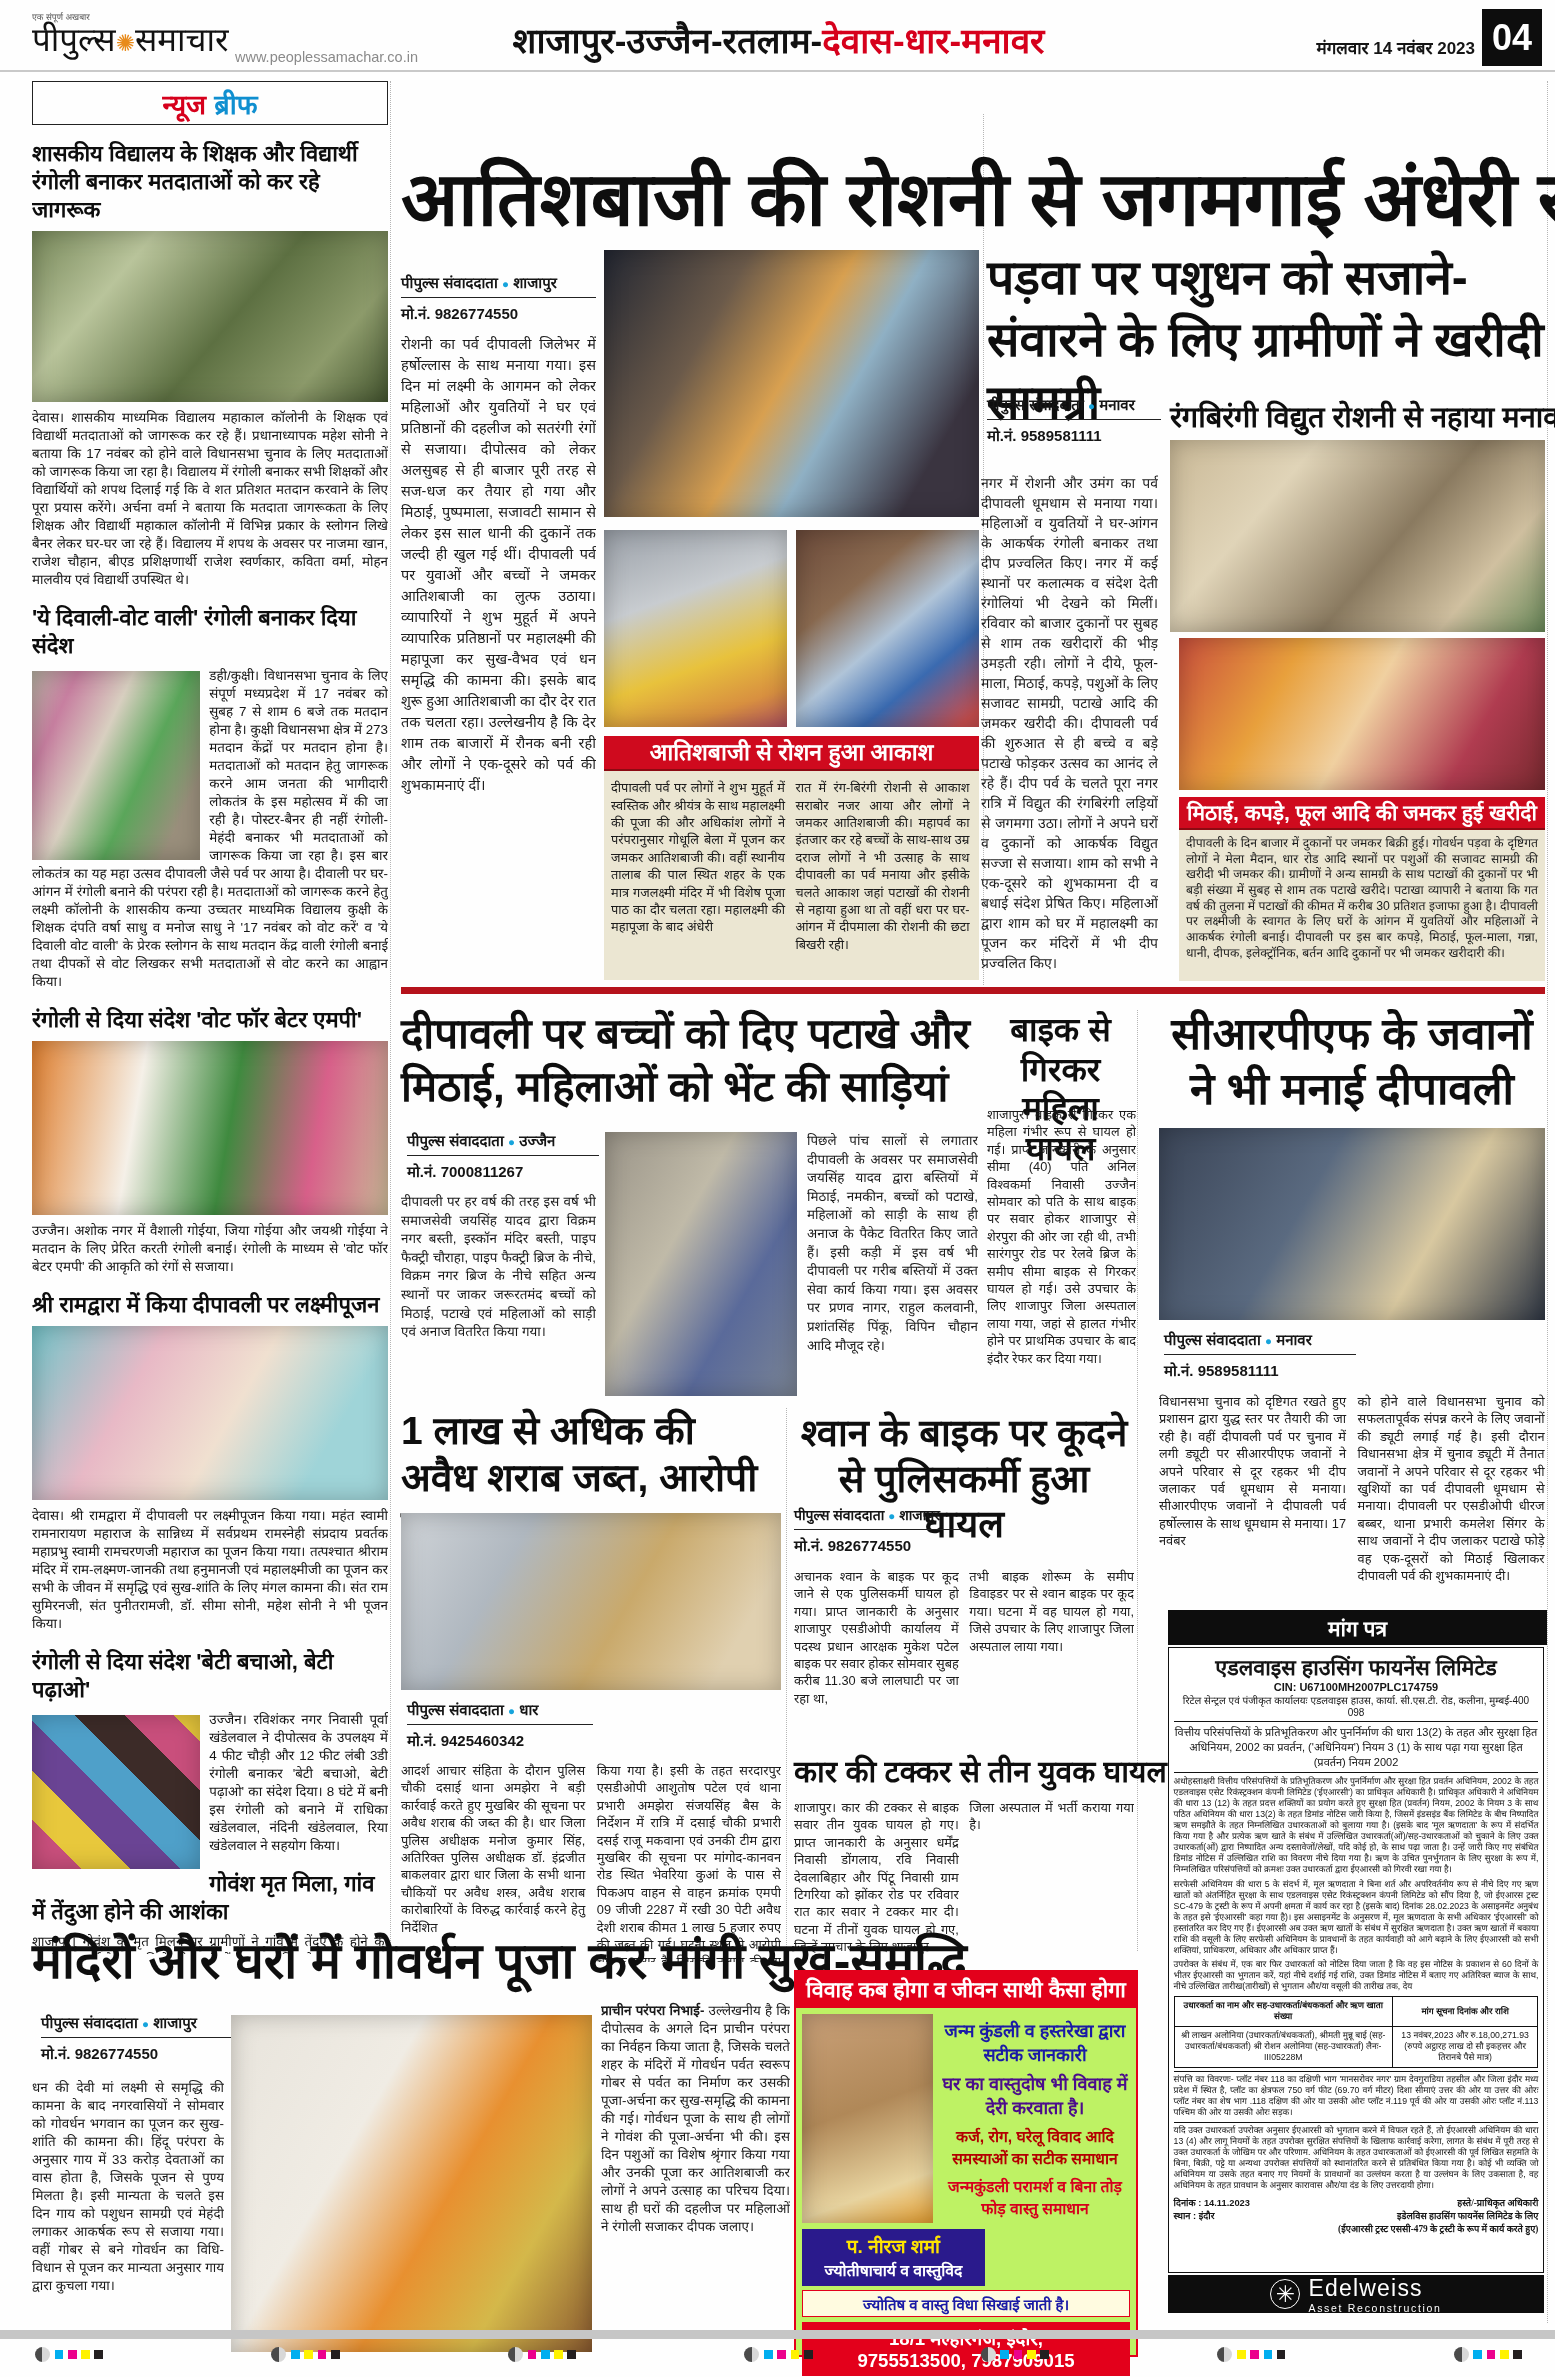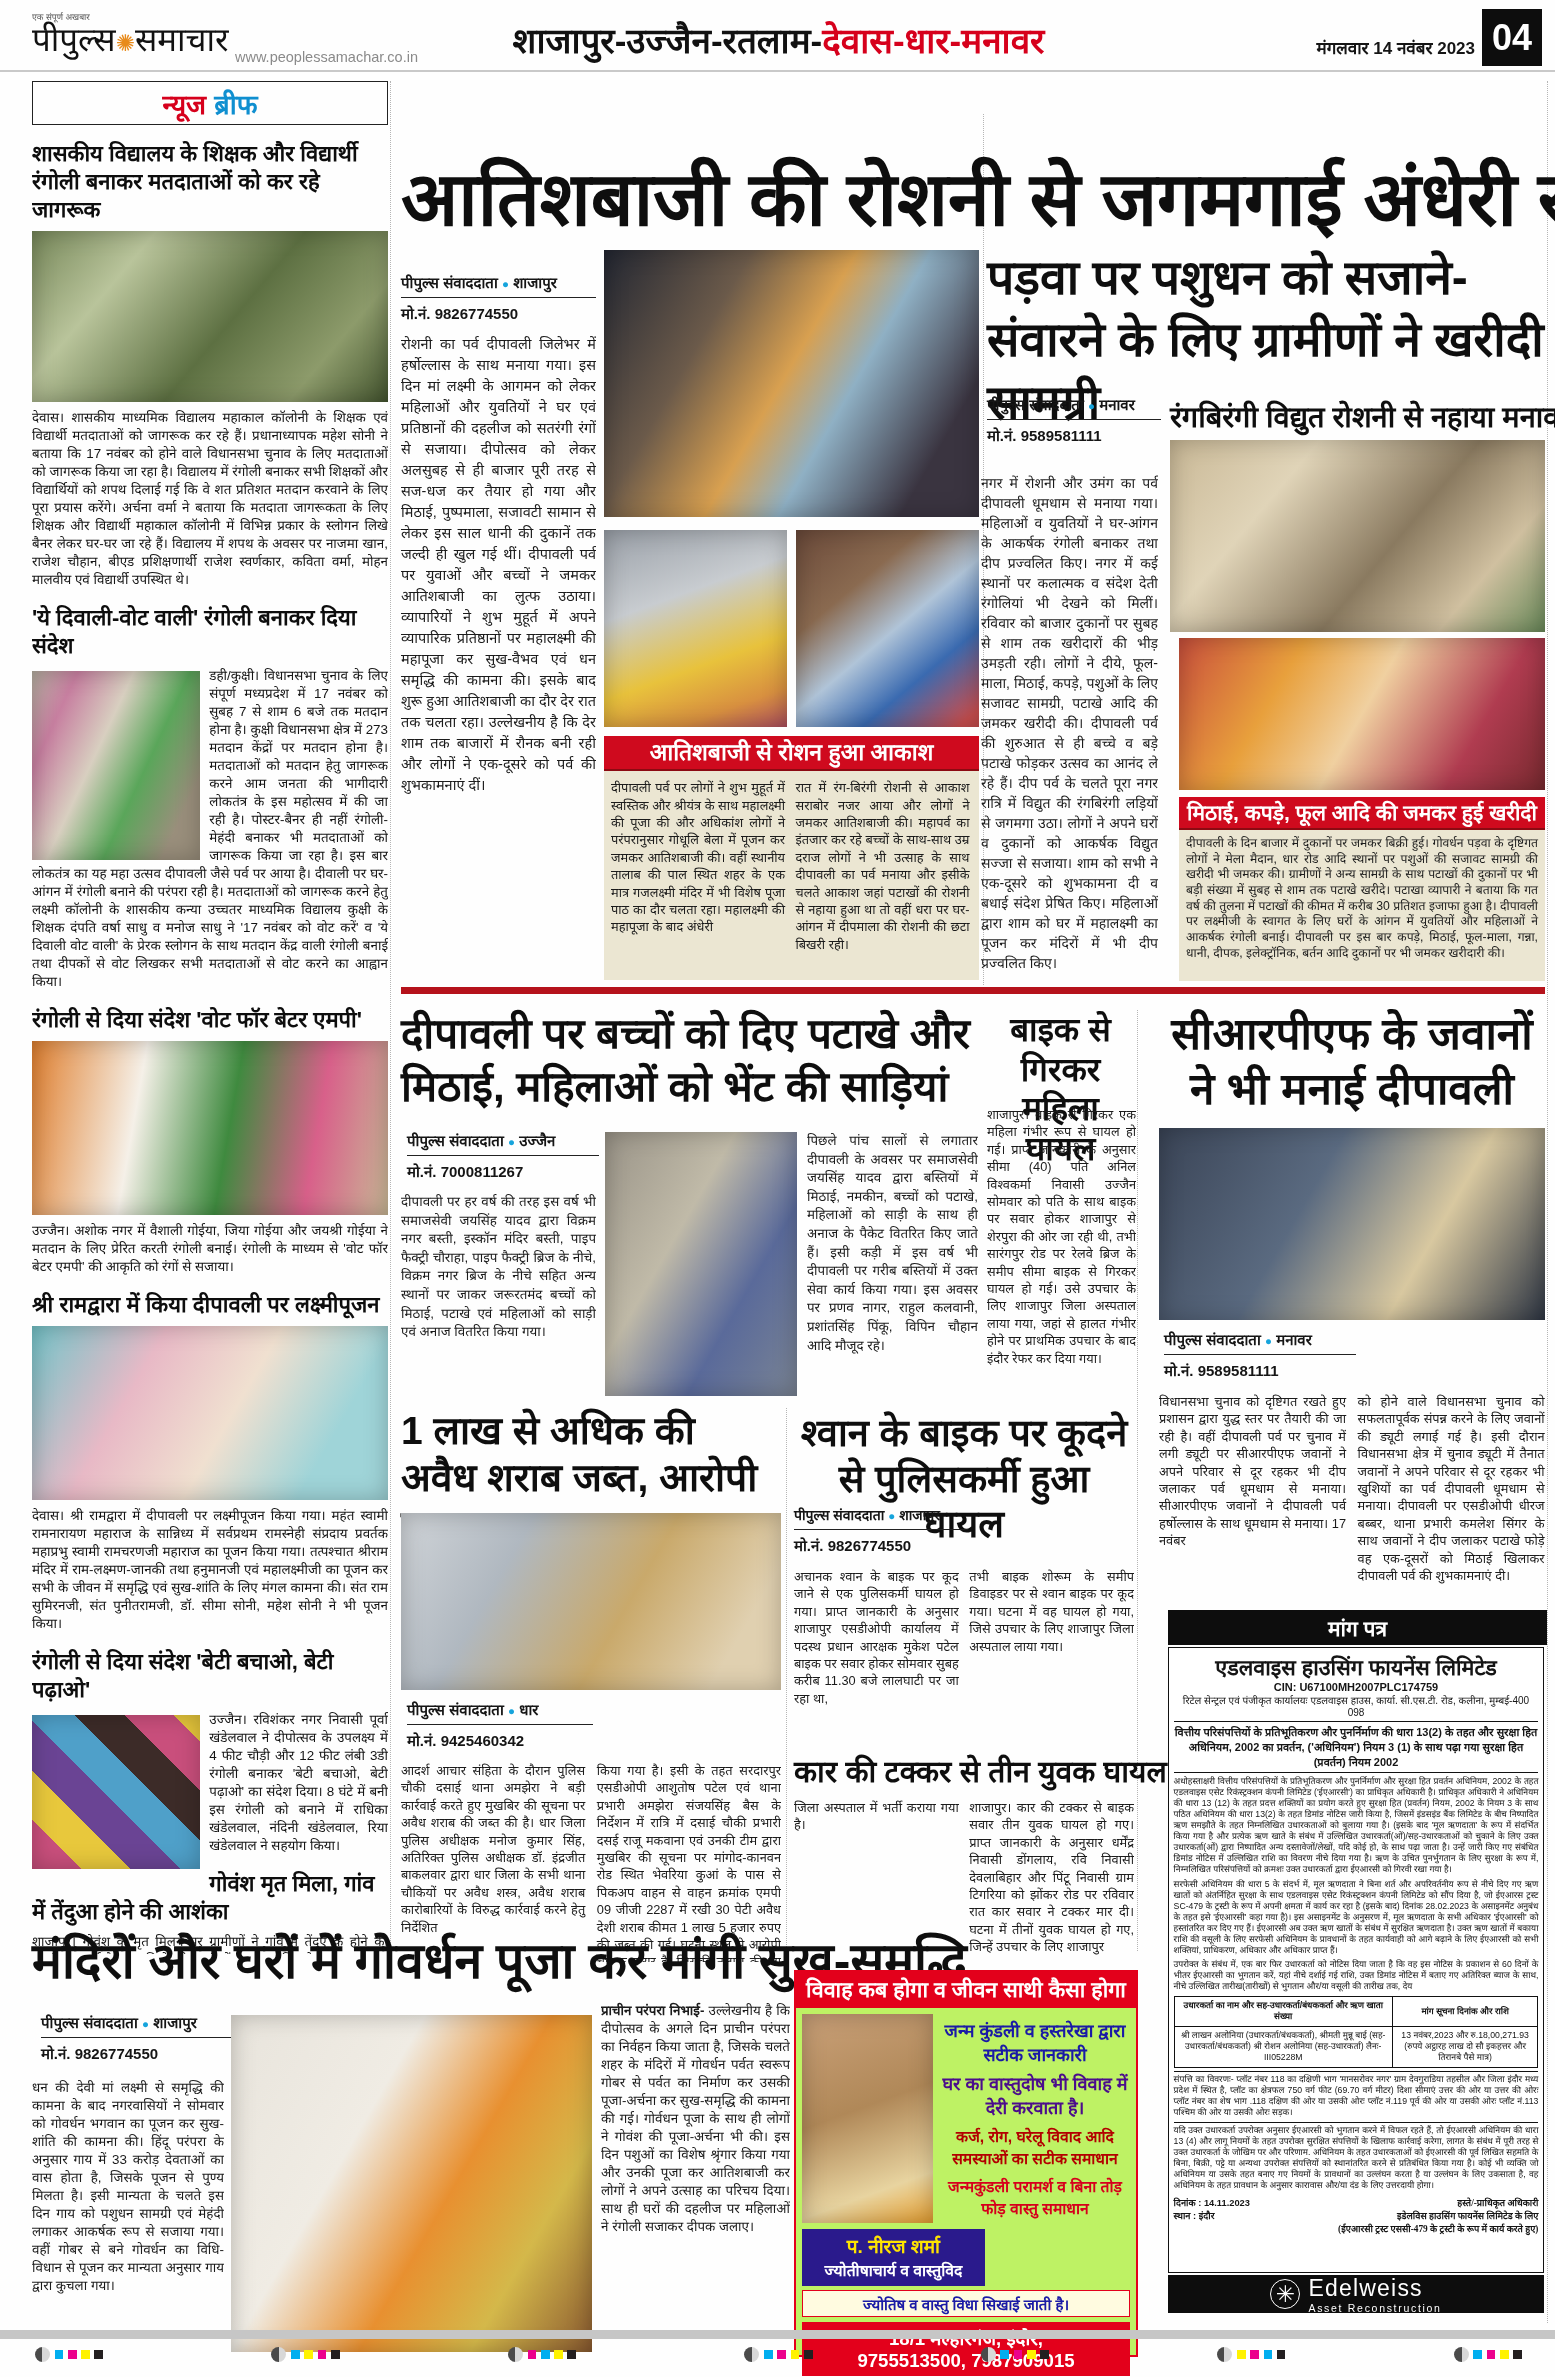--- a/index.html
+++ b/index.html
@@ -194,22 +194,22 @@
     </div>
     <div class="phone">मो.नं. 9826774550</div>
   </div>
   <div class="abs" style="left:794px;top:1568px;width:340px;height:174px;overflow:hidden;display:flex;gap:10.5px;">
     <div class="bt" style="width:165px;font-size:12.8px;line-height:17.4px;"><span>अचानक श्वान के बाइक पर कूद जाने से एक पुलिसकर्मी घायल हो गया। प्राप्त जानकारी के अनुसार शाजापुर एसडीओपी कार्यालय में पदस्थ प्रधान आरक्षक मुकेश पटेल बाइक पर सवार होकर सोमवार सुबह करीब 11.30 बजे लालघाटी पर जा रहा था,</span></div>
     <div class="bt" style="width:165px;font-size:12.8px;line-height:17.4px;"><span>तभी बाइक शोरूम के समीप डिवाइडर पर से श्वान बाइक पर कूद गया। घटना में वह घायल हो गया, जिसे उपचार के लिए शाजापुर जिला अस्पताल लाया गया।</span></div>
   </div>
 
   <div class="abs hl" style="left:794px;top:1755px;width:340px;font-size:30px;line-height:1.15;text-align:center;white-space:nowrap;">कार की टक्कर से तीन युवक घायल</div>
   <div class="abs" style="left:794px;top:1799px;width:340px;height:157px;overflow:hidden;display:flex;gap:10.5px;">
+    <div class="bt" style="width:165px;font-size:12.8px;line-height:17.4px;"><span>शाजापुर। कार की टक्कर से बाइक सवार तीन युवक घायल हो गए। प्राप्त जानकारी के अनुसार धर्मेंद्र निवासी डोंगलाय, रवि निवासी देवलाबिहार और पिंटू निवासी ग्राम टिगरिया को झोंकर रोड पर रविवार रात कार सवार ने टक्कर मार दी। घटना में तीनों युवक घायल हो गए, जिन्हें उपचार के लिए शाजापुर</span></div>
     <div class="bt" style="width:165px;font-size:12.8px;line-height:17.4px;"><span>जिला अस्पताल में भर्ती कराया गया है।</span></div>
-    <div class="bt" style="width:165px;font-size:12.8px;line-height:17.4px;"><span>शाजापुर। कार की टक्कर से बाइक सवार तीन युवक घायल हो गए। प्राप्त जानकारी के अनुसार धर्मेंद्र निवासी डोंगलाय, रवि निवासी देवलाबिहार और पिंटू निवासी ग्राम टिगरिया को झोंकर रोड पर रविवार रात कार सवार ने टक्कर मार दी। घटना में तीनों युवक घायल हो गए, जिन्हें उपचार के लिए शाजापुर</span></div>
   </div>
 
   <div class="abs hl" style="left:32px;top:1934px;width:758px;font-size:50px;line-height:1.1;white-space:nowrap;">मंदिरों और घरों में गोवर्धन पूजा कर मांगी सुख-समृद्धि</div>
   <div class="abs" style="left:41px;top:2012px;width:192px;">
     <div class="byline">
       <span>पीपुल्स संवाददाता</span> <span class="dot">●</span> <span>शाजापुर</span>
     </div>
     <div class="phone">मो.नं. 9826774550</div>
   </div>
   <div class="abs bt" style="left:32px;top:2079px;width:192px;height:273px;overflow:hidden;font-size:13.4px;line-height:18px;"><span>धन की देवी मां लक्ष्मी से समृद्धि की कामना के बाद नगरवासियों ने सोमवार को गोवर्धन भगवान का पूजन कर सुख-शांति की कामना की। हिंदू परंपरा के अनुसार गाय में 33 करोड़ देवताओं का वास होता है, जिसके पूजन से पुण्य मिलता है। इसी मान्यता के चलते इस दिन गाय को पशुधन सामग्री एवं मेहंदी लगाकर आकर्षक रूप से सजाया गया। वहीं गोबर से बने गोवर्धन का विधि-विधान से पूजन कर मान्यता अनुसार गाय द्वारा कुचला गया।</span></div>
@@ -241,21 +241,21 @@
       <div style="font-size:18.6px;">18/1 मल्हारगंज, इंदौर,</div>
       <div style="font-size:18.6px;">9755513500, 7987909015</div>
     </div>
   </div>
 
   <div class="abs" style="left:1168px;top:1610px;width:379px;height:35px;background:#0d0d0d;color:#fff;display:flex;align-items:center;justify-content:center;font-size:21px;font-weight:bold;">मांग पत्र</div>
   <div class="abs" style="left:1168px;top:1647px;width:376px;height:626px;border:1.7px solid #111;overflow:hidden;background:#fff;padding:3.5px 4.6px;box-sizing:border-box;">
     <div class="nt-c" style="font-size:21.5px;font-weight:bold;white-space:nowrap;">एडलवाइस हाउसिंग फायनेंस लिमिटेड</div>
     <div class="nt-c" style="font-size:11px;font-weight:bold;">CIN: U67100MH2007PLC174759</div>
     <div class="nt-c" style="font-size:10px;">रिटेल सेन्ट्रल एवं पंजीकृत कार्यालयः एडलवाइस हाउस, कार्या. सी.एस.टी. रोड, कलीना, मुम्बई-400 098</div>
-    <div class="nt-c" style="font-size:11px;font-weight:bold;margin:3.5px 0;border-top:1.2px solid #111;border-bottom:1.2px solid #111;padding:2.3px 0;">वित्तीय परिसंपत्तियों के प्रतिभूतिकरण और पुनर्निर्माण की धारा 13(2) के तहत और सुरक्षा हित अधिनियम, 2002 का प्रवर्तन, ('अधिनियम') नियम 3 (1) के साथ पढ़ा गया सुरक्षा हित (प्रवर्तन) नियम 2002</div>
+    <div class="nt-c" style="font-size:11px;font-weight:normal;margin:3.5px 0;border-top:1.2px solid #111;border-bottom:1.2px solid #111;padding:2.3px 0;">वित्तीय परिसंपत्तियों के प्रतिभूतिकरण और पुनर्निर्माण की धारा 13(2) के तहत और सुरक्षा हित अधिनियम, 2002 का प्रवर्तन, ('अधिनियम') नियम 3 (1) के साथ पढ़ा गया सुरक्षा हित (प्रवर्तन) नियम 2002</div>
     <div class="nt">अधोहस्ताक्षरी वित्तीय परिसंपत्तियों के प्रतिभूतिकरण और पुनर्निर्माण और सुरक्षा हित प्रवर्तन अधिनियम, 2002 के तहत एडलवाइस एसेट रिकंस्ट्रक्शन कंपनी लिमिटेड ('ईएआरसी') का प्राधिकृत अधिकारी है। प्राधिकृत अधिकारी ने अधिनियम की धारा 13 (12) के तहत प्रदत्त शक्तियों का प्रयोग करते हुए सुरक्षा हित (प्रवर्तन) नियम, 2002 के नियम 3 के साथ पठित अधिनियम की धारा 13(2) के तहत डिमांड नोटिस जारी किया है, जिसमें इंडसइंड बैंक लिमिटेड के बीच निष्पादित ऋण समझौते के तहत निम्नलिखित उधारकताओं को बुलाया गया है। (इसके बाद 'मूल ऋणदाता' के रूप में संदर्भित किया गया है और प्रत्येक ऋण खाते के संबंध में उल्लिखित उधारकर्ता(ओं)/सह-उधारकताओं को चुकाने के लिए उक्त उधारकर्ता(ओं) द्वारा निष्पादित अन्य दस्तावेजों/लेखों, यदि कोई हो, के साथ पढ़ा जाता है। उन्हें जारी किए गए संबंधित डिमांड नोटिस में उल्लिखित राशि का विवरण नीचे दिया गया है। ऋण के उचित पुनर्भुगतान के लिए सुरक्षा के रूप में, निम्नलिखित परिसंपत्तियों को क्रमशः उक्त उधारकर्ता द्वारा ईएआरसी को गिरवी रखा गया है।</div>
     <div class="nt" style="margin-top:3.5px;">सरफेसी अधिनियम की धारा 5 के संदर्भ में, मूल ऋणदाता ने बिना शर्त और अपरिवर्तनीय रूप से नीचे दिए गए ऋण खातों को अंतर्निहित सुरक्षा के साथ एडलवाइस एसेट रिकंस्ट्रक्शन कंपनी लिमिटेड को सौंप दिया है, जो ईएआरस ट्रस्ट SC-479 के ट्रस्टी के रूप में अपनी क्षमता में कार्य कर रहा है (इसके बाद) दिनांक 28.02.2023 के असाइनमेंट अनुबंध के तहत इसे 'ईएआरसी' कहा गया है)। इस असाइनमेंट के अनुसरण में, मूल ऋणदाता के सभी अधिकार 'ईएआरसी' को हस्तांतरित कर दिए गए हैं। ईएआरसी अब उक्त ऋण खातों के संबंध में सुरक्षित ऋणदाता है। उक्त ऋण खातों में बकाया राशि की वसूली के लिए सरफेसी अधिनियम के प्रावधानों के तहत कार्यवाही को आगे बढ़ाने के लिए ईएआरसी को सभी शक्तियां, प्राधिकरण, अधिकार और अधिकार प्राप्त हैं।</div>
     <div class="nt" style="margin-top:3.5px;">उपरोक्त के संबंध में, एक बार फिर उधारकर्ता को नोटिस दिया जाता है कि वह इस नोटिस के प्रकाशन से 60 दिनों के भीतर ईएआरसी का भुगतान करें, यहां नीचे दर्शाई गई राशि, उक्त डिमांड नोटिस में बताए गए अतिरिक्त ब्याज के साथ, नीचे उल्लिखित तारीख(तारीखों) से भुगतान और/या वसूली की तारीख तक, देय</div>
     <table class="ntab" style="margin-top:3.5px;">
       <tbody>
           <tr>
         <th style="width:60%;">उधारकर्ता का नाम और सह-उधारकर्ता/बंधककर्ता और ऋण खाता संख्या</th>
         <th>मांग सूचना दिनांक और राशि</th>
       </tr>
       <tr>

